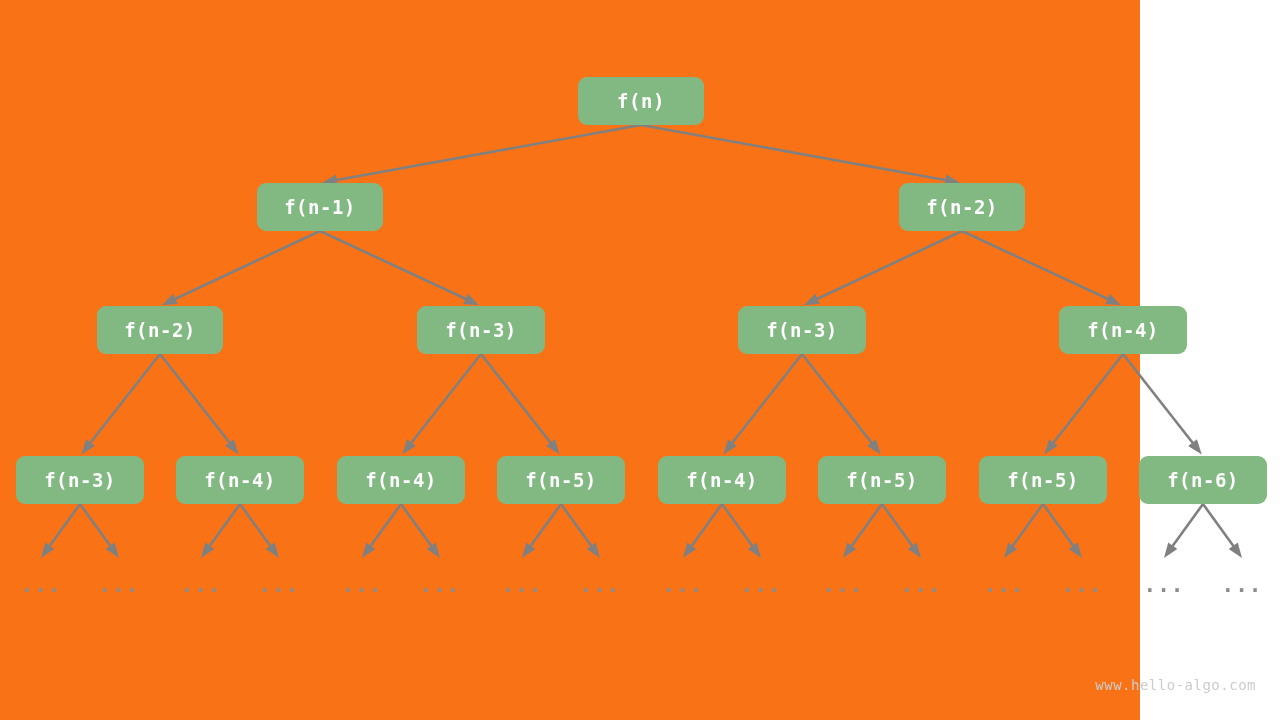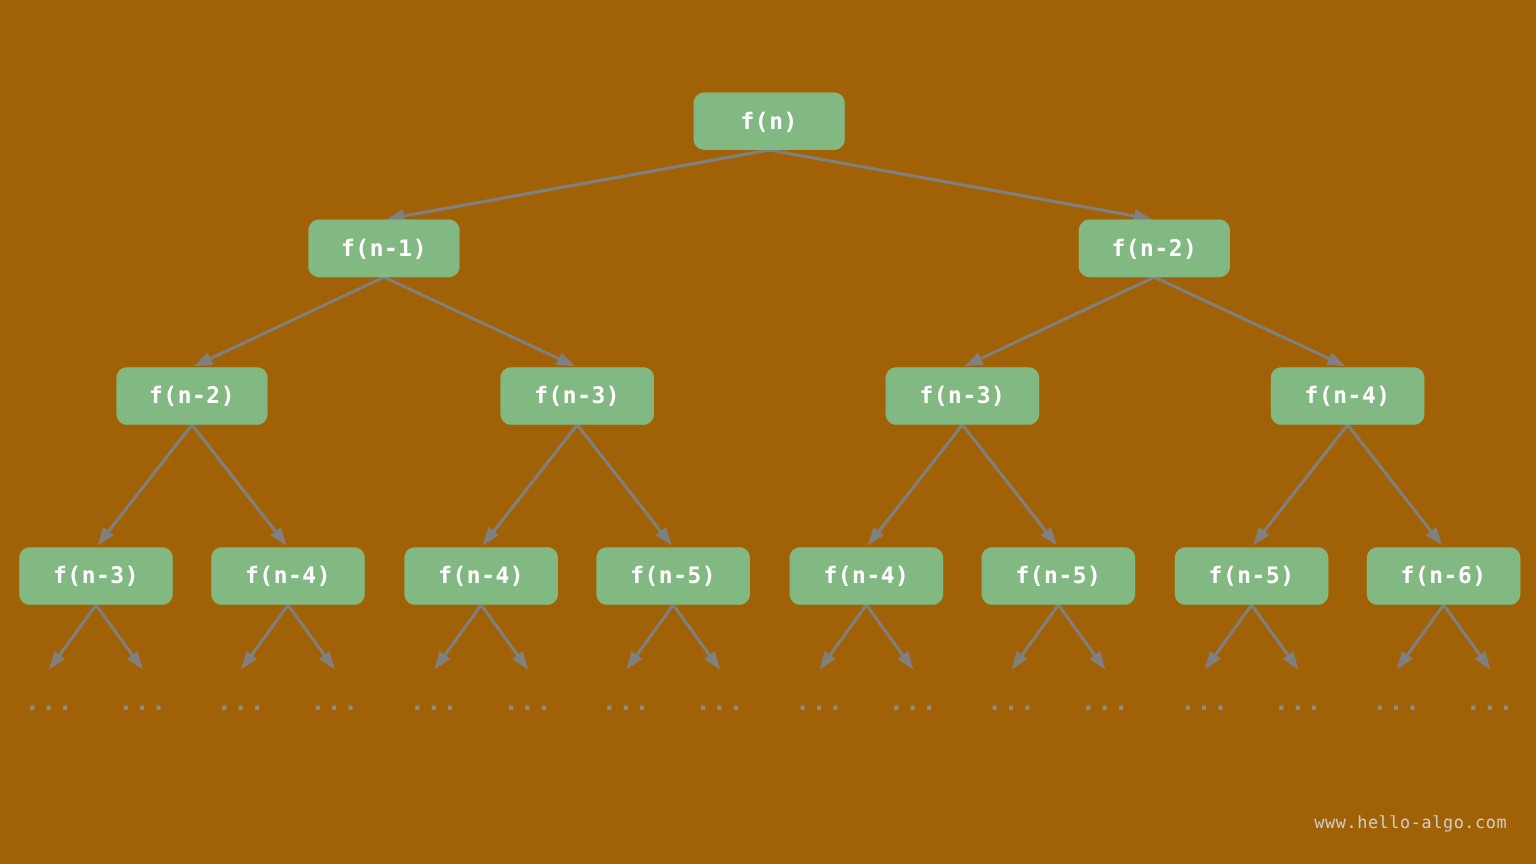--- a/index.html
+++ b/index.html
@@ -8,23 +8,23 @@
     background: #ffffff;
   }
   body {
     width: 1280px;
     height: 720px;
     overflow: hidden;
     font-family: "DejaVu Sans Mono", monospace;
   }
   #canvas {
     position: relative;
-    width: 1280px;
+    width: 1140px;
     height: 720px;
-    background: #a16207;
+    background: #f97316;
   }
   svg#tree {
     position: absolute;
     left: 0;
     top: 0;
     width: 1280px;
     height: 720px;
   }
   .node-rect {
     fill: #82b982;

